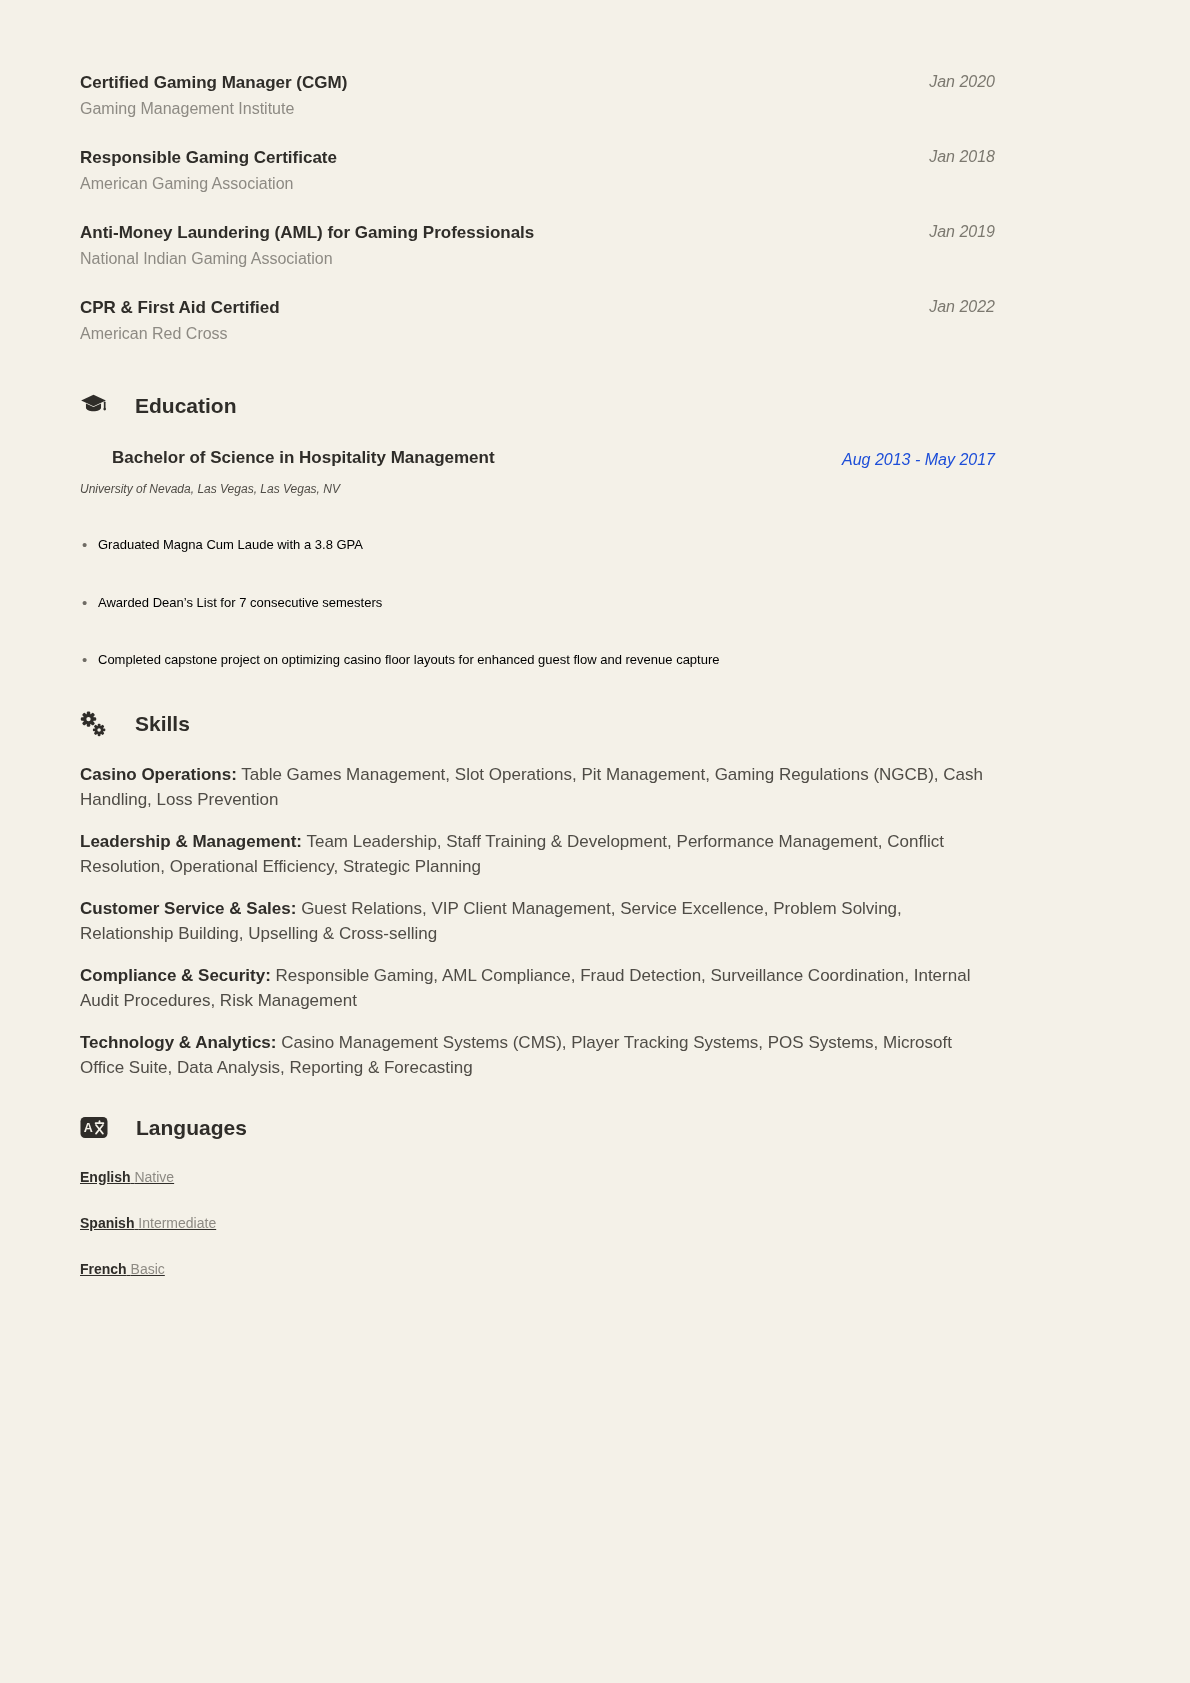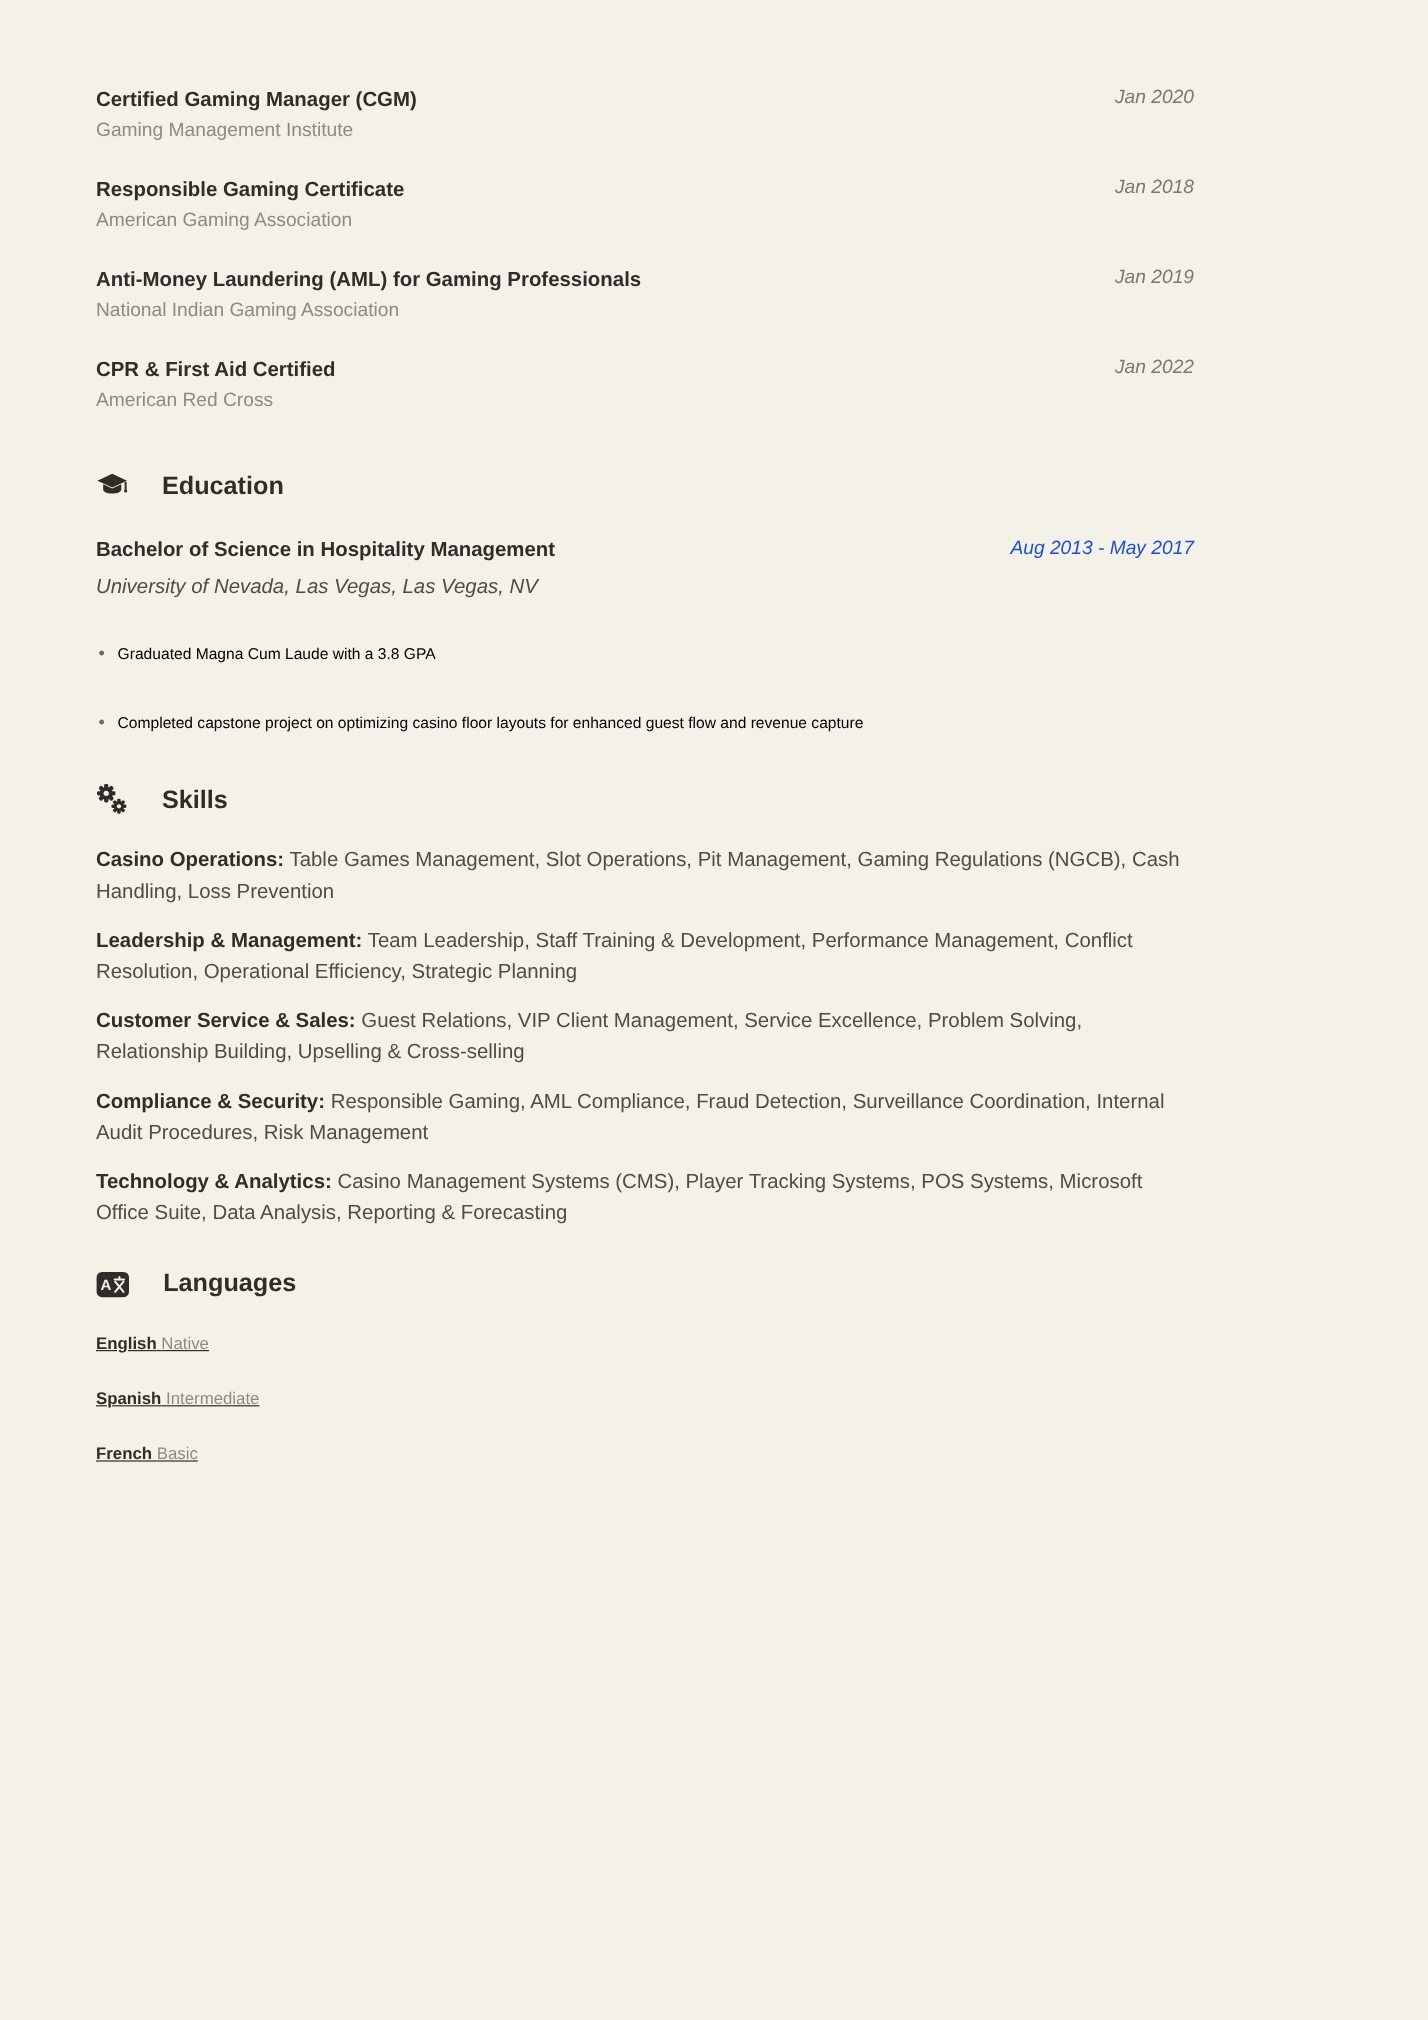--- a/index.html
+++ b/index.html
@@ -55,36 +55,37 @@
     color: #2f2d29;
     line-height: 26px;
   }
   .section-heading svg { display: block; }
   
   .section-education { margin-top: 48px; }
   .section-education .section-heading { margin-bottom: 28px; }
   .edu-header {
     display: flex;
     justify-content: space-between;
-    align-items: center;
+    align-items: flex-end;
+    margin-left: 32px;
   }
   .edu-degree {
     font-size: 17px;
     font-weight: bold;
     line-height: 22px;
     color: #2f2d29;
   }
   .edu-date {
     font-size: 16px;
     font-style: italic;
     color: #1d4ed8;
     white-space: nowrap;
   }
   .edu-school {
-    font-size: 17px;
+    font-size: 12px;
     font-style: italic;
     color: #4f4c46;
     line-height: 22px;
     margin-top: 9px;
   }
   ul.bullets {
     list-style: none;
     margin: 22px 0 0 0;
     padding: 0;
   }
@@ -188,20 +189,21 @@
     </div>
 
     <div class="edu-header">
       <div class="edu-degree">Bachelor of Science in Hospitality Management</div>
       <div class="edu-date">Aug 2013 - May 2017</div>
     </div>
     <div class="edu-school">University of Nevada, Las Vegas, Las Vegas, NV</div>
 
     <ul class="bullets">
       <li>Graduated Magna Cum Laude with a 3.8 GPA</li>
+      <li>Awarded Dean’s List for 7 consecutive semesters</li>
       <li>Completed capstone project on optimizing casino floor layouts for enhanced guest flow and revenue capture</li>
     </ul>
   </section>
 
   <section class="section-skills">
     <div class="section-heading">
       <span>
         <svg width="27" height="27" viewBox="0 0 26 26" xmlns="http://www.w3.org/2000/svg">
           <g fill="#2f2d29">
             <g transform="translate(8.2,7.8)">

